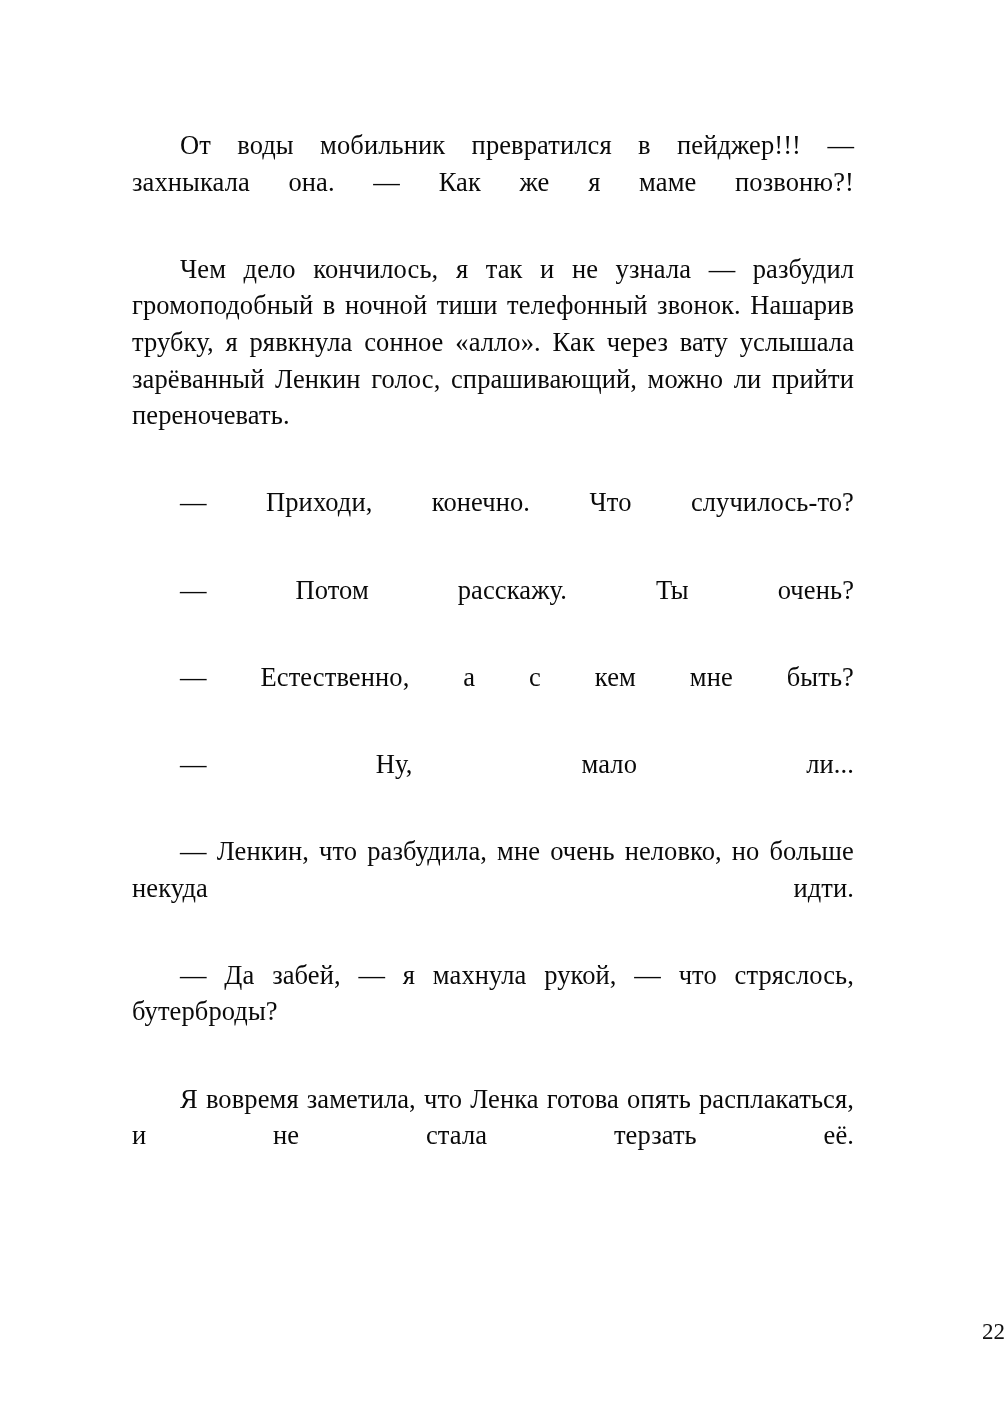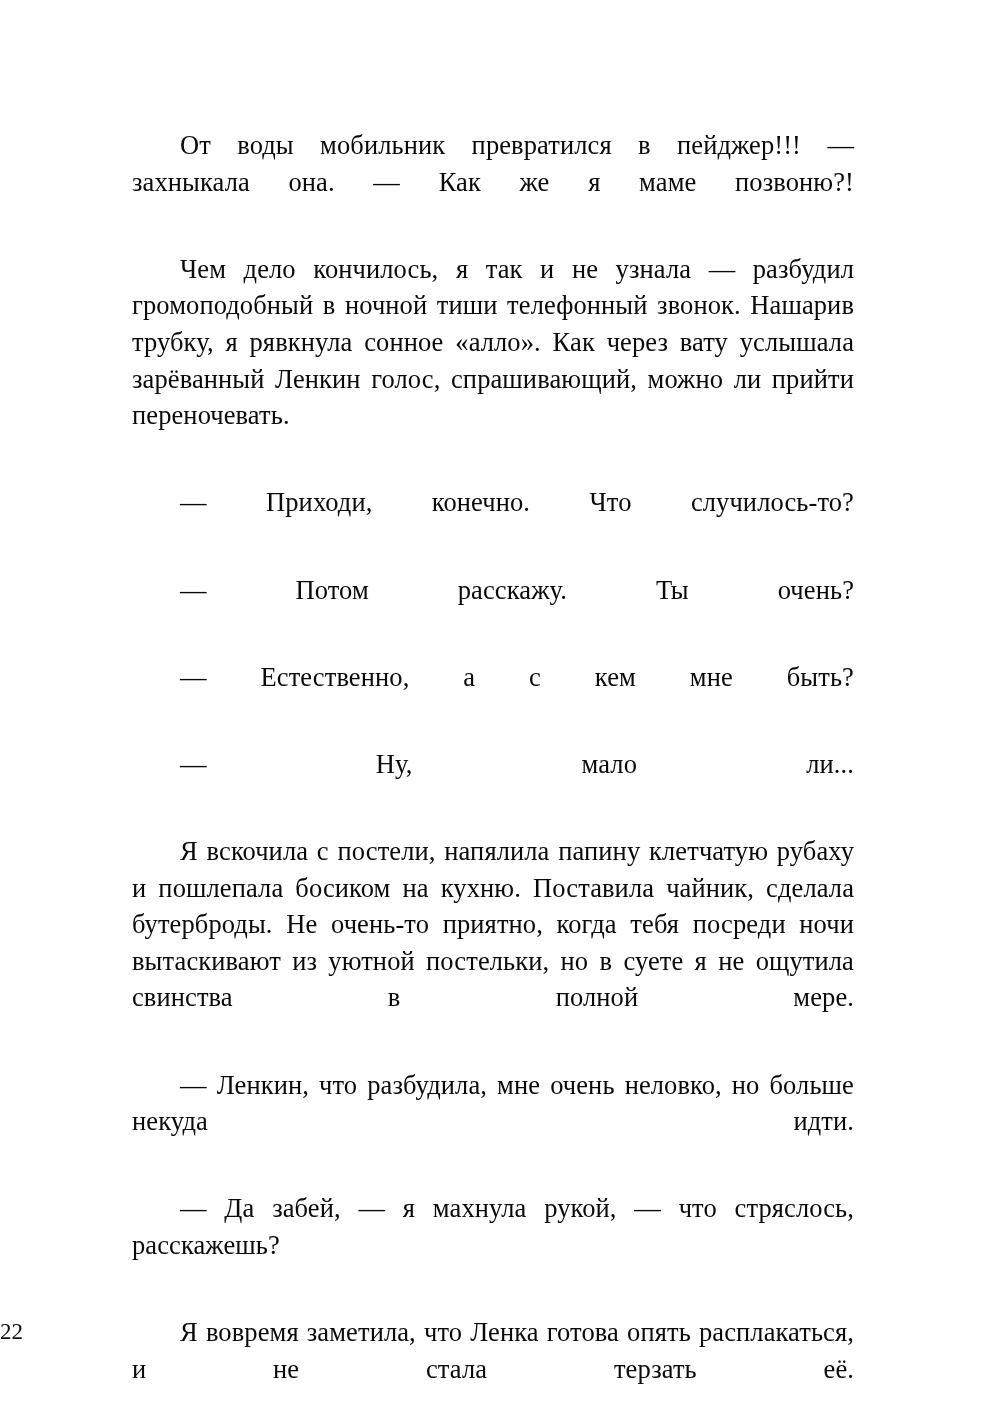--- a/index.html
+++ b/index.html
@@ -56,41 +56,40 @@
     content: "";
     display: inline-block;
     width: 100%;
   }
 
   .folio {
     position: absolute;
     left: 0;
     top: 1318px;
     width: 1005px;
-    text-align: left;
+    text-align: right;
     font-size: 23px;
     line-height: 28px;
     color: #111111;
     font-family: "Liberation Serif", "DejaVu Serif", serif;
   }
 </style>
 </head>
 <body>
 
 <div class="page">
 
   <div class="text-block">
     <p class="para dialogue">От воды мобильник превратился в пейджер!!! — захныкала она. — Как же я маме позвоню?!</p>
     <p class="para">Чем дело кончилось, я так и не узнала — разбудил громоподобный в ночной тиши телефонный звонок. Нашарив трубку, я рявкнула сонное «алло». Как через вату услышала зарёванный Ленкин голос, спрашивающий, можно ли прийти переночевать.</p>
     <p class="para dialogue">— Приходи, конечно. Что случилось-то?</p>
     <p class="para dialogue">— Потом расскажу. Ты очень?</p>
     <p class="para dialogue">— Естественно, а с кем мне быть?</p>
     <p class="para dialogue">— Ну, мало ли...</p>
-    <p class="para">Я вскочила с постели, напялила папину клетчатую рубаху и пошлепала босиком на кухню. Поставила чайник, сделала бутерброды. Не очень-то приятно, когда тебя посреди ночи вытаскивают из уютной постельки, но в суете я не ощутила свинства в полной мере.</p>
     <p class="para dialogue">— Ленкин, что разбудила, мне очень неловко, но больше некуда идти.</p>
-    <p class="para dialogue">— Да забей, — я махнула рукой, — что стряслось, расскажешь?</p>
+    <p class="para dialogue">— Да забей, — я махнула рукой, — что стряслось, бутерброды?</p>
     <p class="para">Я вовремя заметила, что Ленка готова опять расплакаться, и не стала терзать её.</p>
 
   </div>
 
   <div class="folio">22</div>
 
 </div>
 
 </body></html>

